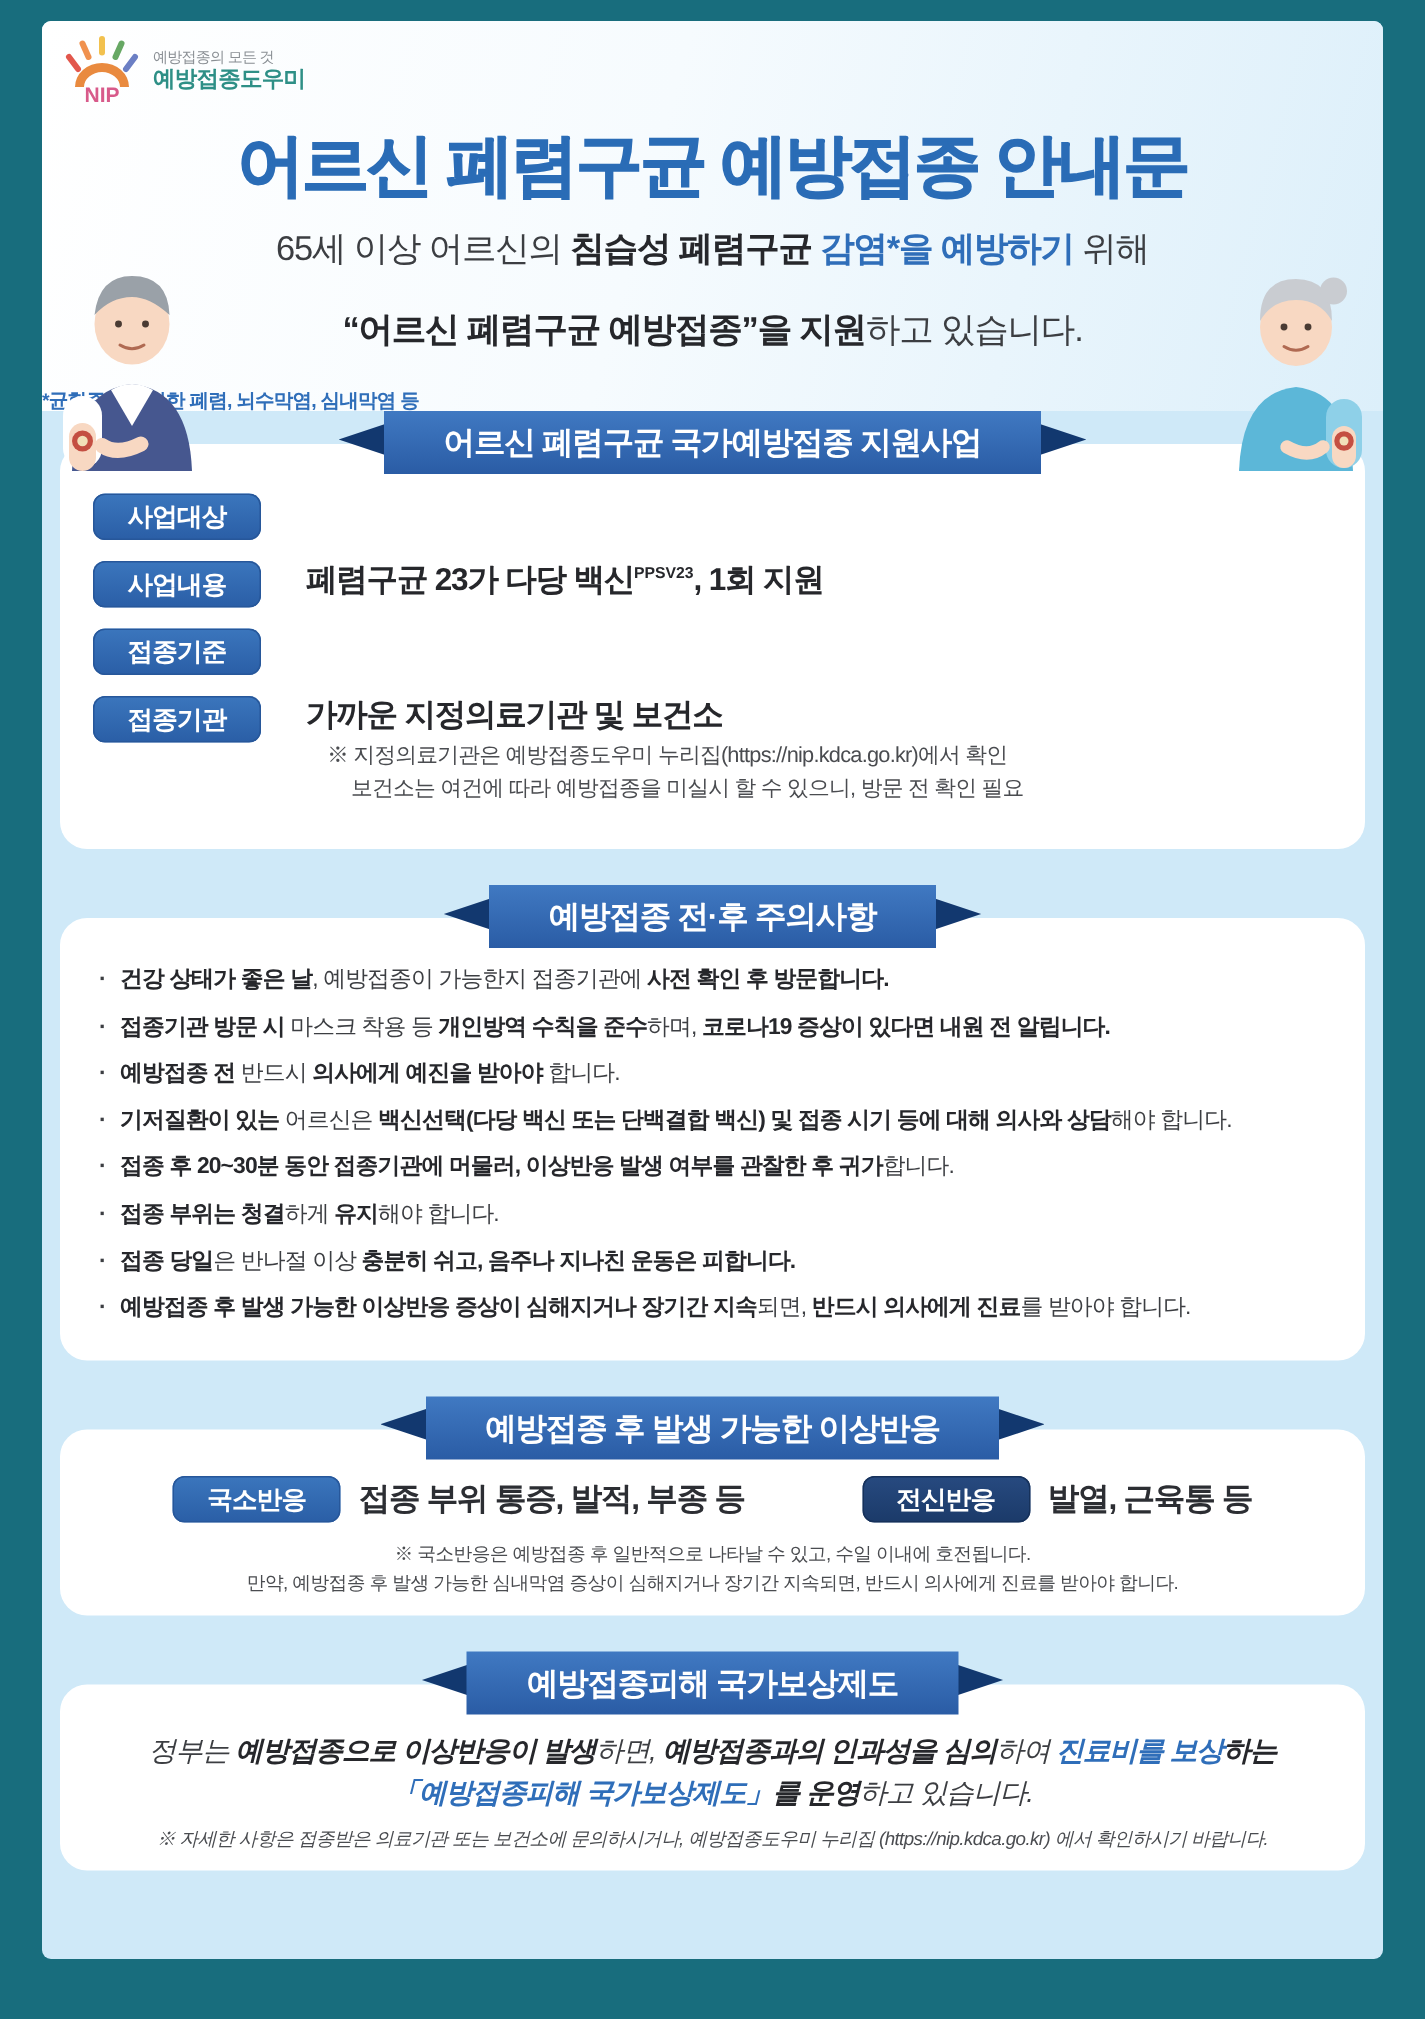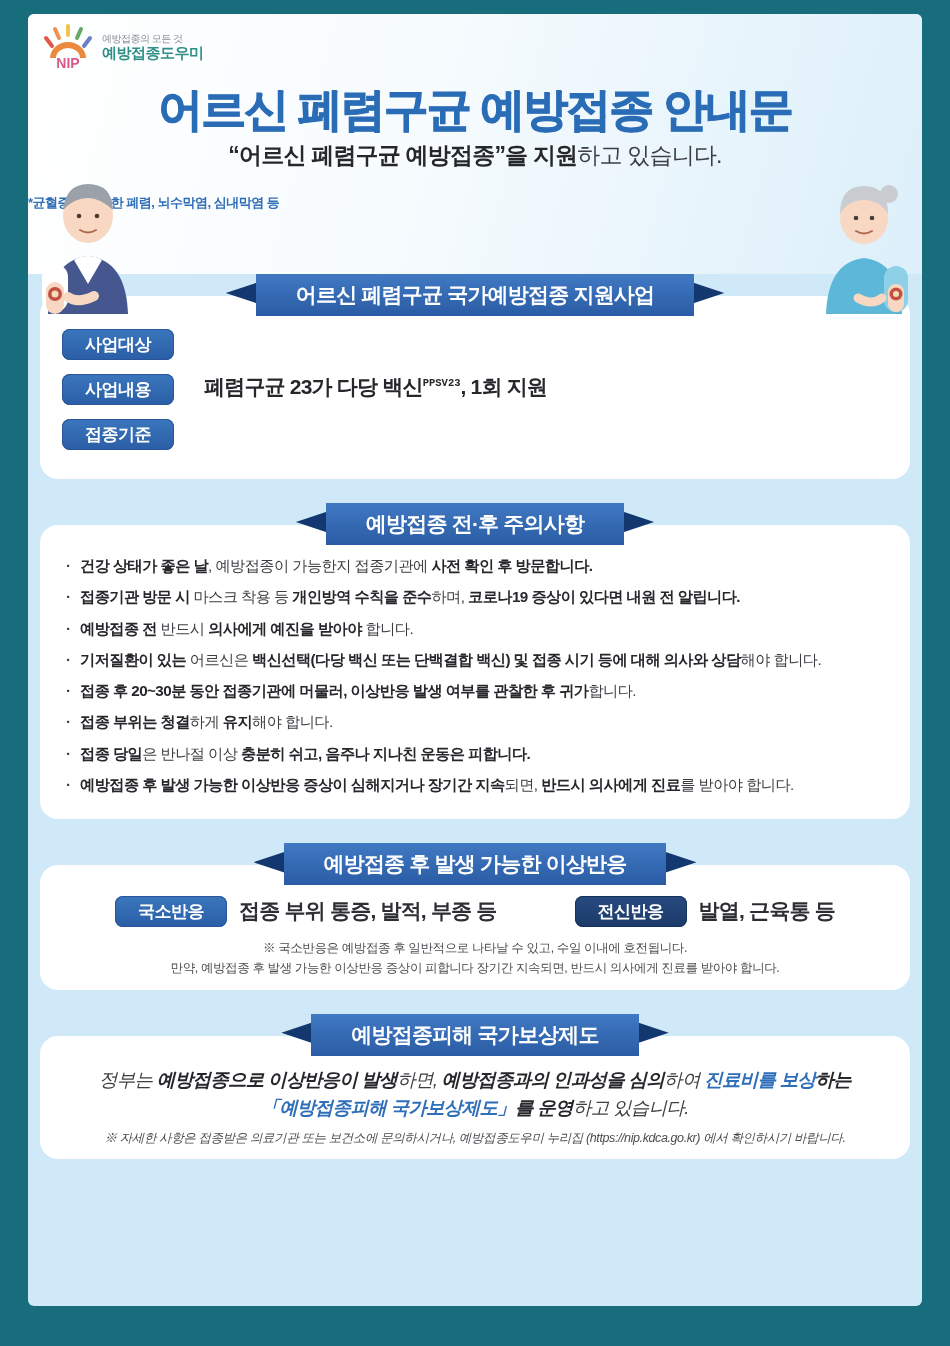--- a/index.html
+++ b/index.html
@@ -95,21 +95,21 @@
   
   .bottom{position:relative;flex:none;height:124px;margin-top:22px;}
   .city{position:absolute;left:0;right:0;bottom:0;top:0;overflow:hidden;}
   .ground{position:absolute;left:0;right:0;bottom:0;height:16px;background:#1d7884;}
   
   .seg-b{font-weight:700;color:#26272b;}
   .seg-blue{color:#2f6eb9;}
   .seg-blueb{color:#2f6eb9;font-weight:700;}
   .seg-navyb{color:#14386b;font-weight:700;}
   .seg-arrow{color:#2f6eb9;font-weight:900;margin:0 9px;}
-  .seg-sup{vertical-align:super;font-size:0.5em;font-weight:700;color:#26272b;letter-spacing:0;font-family:Liberation Mono, monospace;}
+  .seg-sup{vertical-align:super;font-size:0.5em;font-weight:700;color:#26272b;letter-spacing:0;}
 </style>
 </head>
 <body>
 
 <div class="poster">
 
   <div class="header">
     <div class="logo-row">
       <svg class="logo-mark" viewBox="0 0 52 46">
         <g stroke-width="4" stroke-linecap="round">
@@ -122,20 +122,21 @@
         <path d="M8,34 A18,16 0 0 1 44,34 L38,34 A12,10 0 0 0 14,34 Z" fill="#e98a3f"></path>
         <text x="26" y="44" text-anchor="middle" font-size="14" font-weight="bold" fill="#d85a8a" font-family="Liberation Sans, sans-serif">NIP</text>
       </svg>
       <div class="logo-texts">
         <span class="logo-tagline">예방접종의 모든 것</span>
         <span class="logo-name">예방접종도우미</span>
       </div>
     </div>
 
     <h1 class="main-title">어르신 폐렴구균 예방접종 안내문</h1>
+    <p class="intro"><span>65세 이상 어르신의 </span><span class="seg-b">침습성 폐렴구균 </span><span class="seg-blueb">감염*을 예방하기</span><span> 위해</span></p>
     <p class="intro" style="margin-top:0"><span class="seg-b">“어르신 폐렴구균 예방접종”을 지원</span><span>하고 있습니다.</span></p>
     <p class="intro-note">*균혈증을 동반한 폐렴, 뇌수막염, 심내막염 등</p>
 
     <svg class="figure man" viewBox="0 0 108 150">
       <path d="M14,150 Q16,96 54,92 Q92,96 94,150 Z" fill="#46578f"></path>
       <path d="M40,96 L54,120 L68,96 Q54,88 40,96 Z" fill="#ffffff"></path>
       <ellipse cx="54" cy="52" rx="25" ry="27" fill="#f8d8c2"></ellipse>
       <path d="M29,46 Q32,20 54,20 Q78,20 79,46 Q66,34 54,34 Q40,34 29,46 Z" fill="#9aa1a8"></path>
       <circle cx="45" cy="52" r="2.3" fill="#4a3b33"></circle>
       <circle cx="63" cy="52" r="2.3" fill="#4a3b33"></circle>
@@ -173,20 +174,28 @@
         <div class="prow">
           <span class="badge">사업대상</span>
         </div>
         <div class="prow">
           <span class="badge">사업내용</span>
           <div class="pmain"><span class="seg-b">폐렴구균 23가 다당 백신</span><span class="seg-sup">PPSV23</span><span class="seg-b">, 1회 지원</span></div>
         </div>
         <div class="prow">
           <span class="badge">접종기준</span>
         </div>
+        <div class="prow">
+          <span class="badge">접종기관</span>
+          <div>
+            <div class="pmain"><span class="seg-b">가까운 지정의료기관 및 보건소</span></div>
+            <div class="pnote indent"><span>※ 지정의료기관은 예방접종도우미 누리집(https://nip.kdca.go.kr)에서 확인</span></div>
+            <div class="pnote indent" style="margin-top:1px;margin-left:30px"><span>보건소는 여건에 따라 예방접종을 미실시 할 수 있으니, 방문 전 확인 필요</span></div>
+          </div>
+        </div>
       </div>
     </div>
 
     <div class="section sec-gap">
       <div class="ribbon">
         <span class="bar-wrap"><span class="wing-l"></span><span class="bar">예방접종 전·후 주의사항</span><span class="wing-r"></span></span>
       </div>
       <div class="card precautions">
         <ul>
           <li><span class="seg-b">건강 상태가 좋은 날</span><span>, 예방접종이 가능한지 접종기관에 </span><span class="seg-b">사전 확인 후 방문합니다.</span></li>
@@ -210,21 +219,21 @@
           <div class="react-group">
             <span class="badge">국소반응</span>
             <span class="react-text">접종 부위 통증, 발적, 부종 등</span>
           </div>
           <div class="react-group">
             <span class="badge navy">전신반응</span>
             <span class="react-text">발열, 근육통 등</span>
           </div>
         </div>
         <div class="react-note first">※ 국소반응은 예방접종 후 일반적으로 나타날 수 있고, 수일 이내에 호전됩니다.</div>
-        <div class="react-note" style="margin-top:1px">만약, 예방접종 후 발생 가능한 이상반응 증상이 피합니다 장기간 지속되면, 반드시 의사에게 진료를 받아야 합니다.</div>
+        <div class="react-note" style="margin-top:1px">만약, 예방접종 후 발생 가능한 심내막염 증상이 심해지거나 장기간 지속되면, 반드시 의사에게 진료를 받아야 합니다.</div>
       </div>
     </div>
 
     <div class="section sec-gap">
       <div class="ribbon">
         <span class="bar-wrap"><span class="wing-l"></span><span class="bar">예방접종피해 국가보상제도</span><span class="wing-r"></span></span>
       </div>
       <div class="card compensation">
         <div class="comp-line"><span>정부는 </span><span class="seg-b">예방접종으로 이상반응이 발생</span><span>하면, </span><span class="seg-b">예방접종과의 인과성을 심의</span><span>하여 </span><span class="seg-blueb">진료비를 보상</span><span class="seg-b">하는</span></div>
         <div class="comp-line"><span class="seg-blueb">「예방접종피해 국가보상제도」</span><span class="seg-b">를 운영</span><span>하고 있습니다.</span></div>

